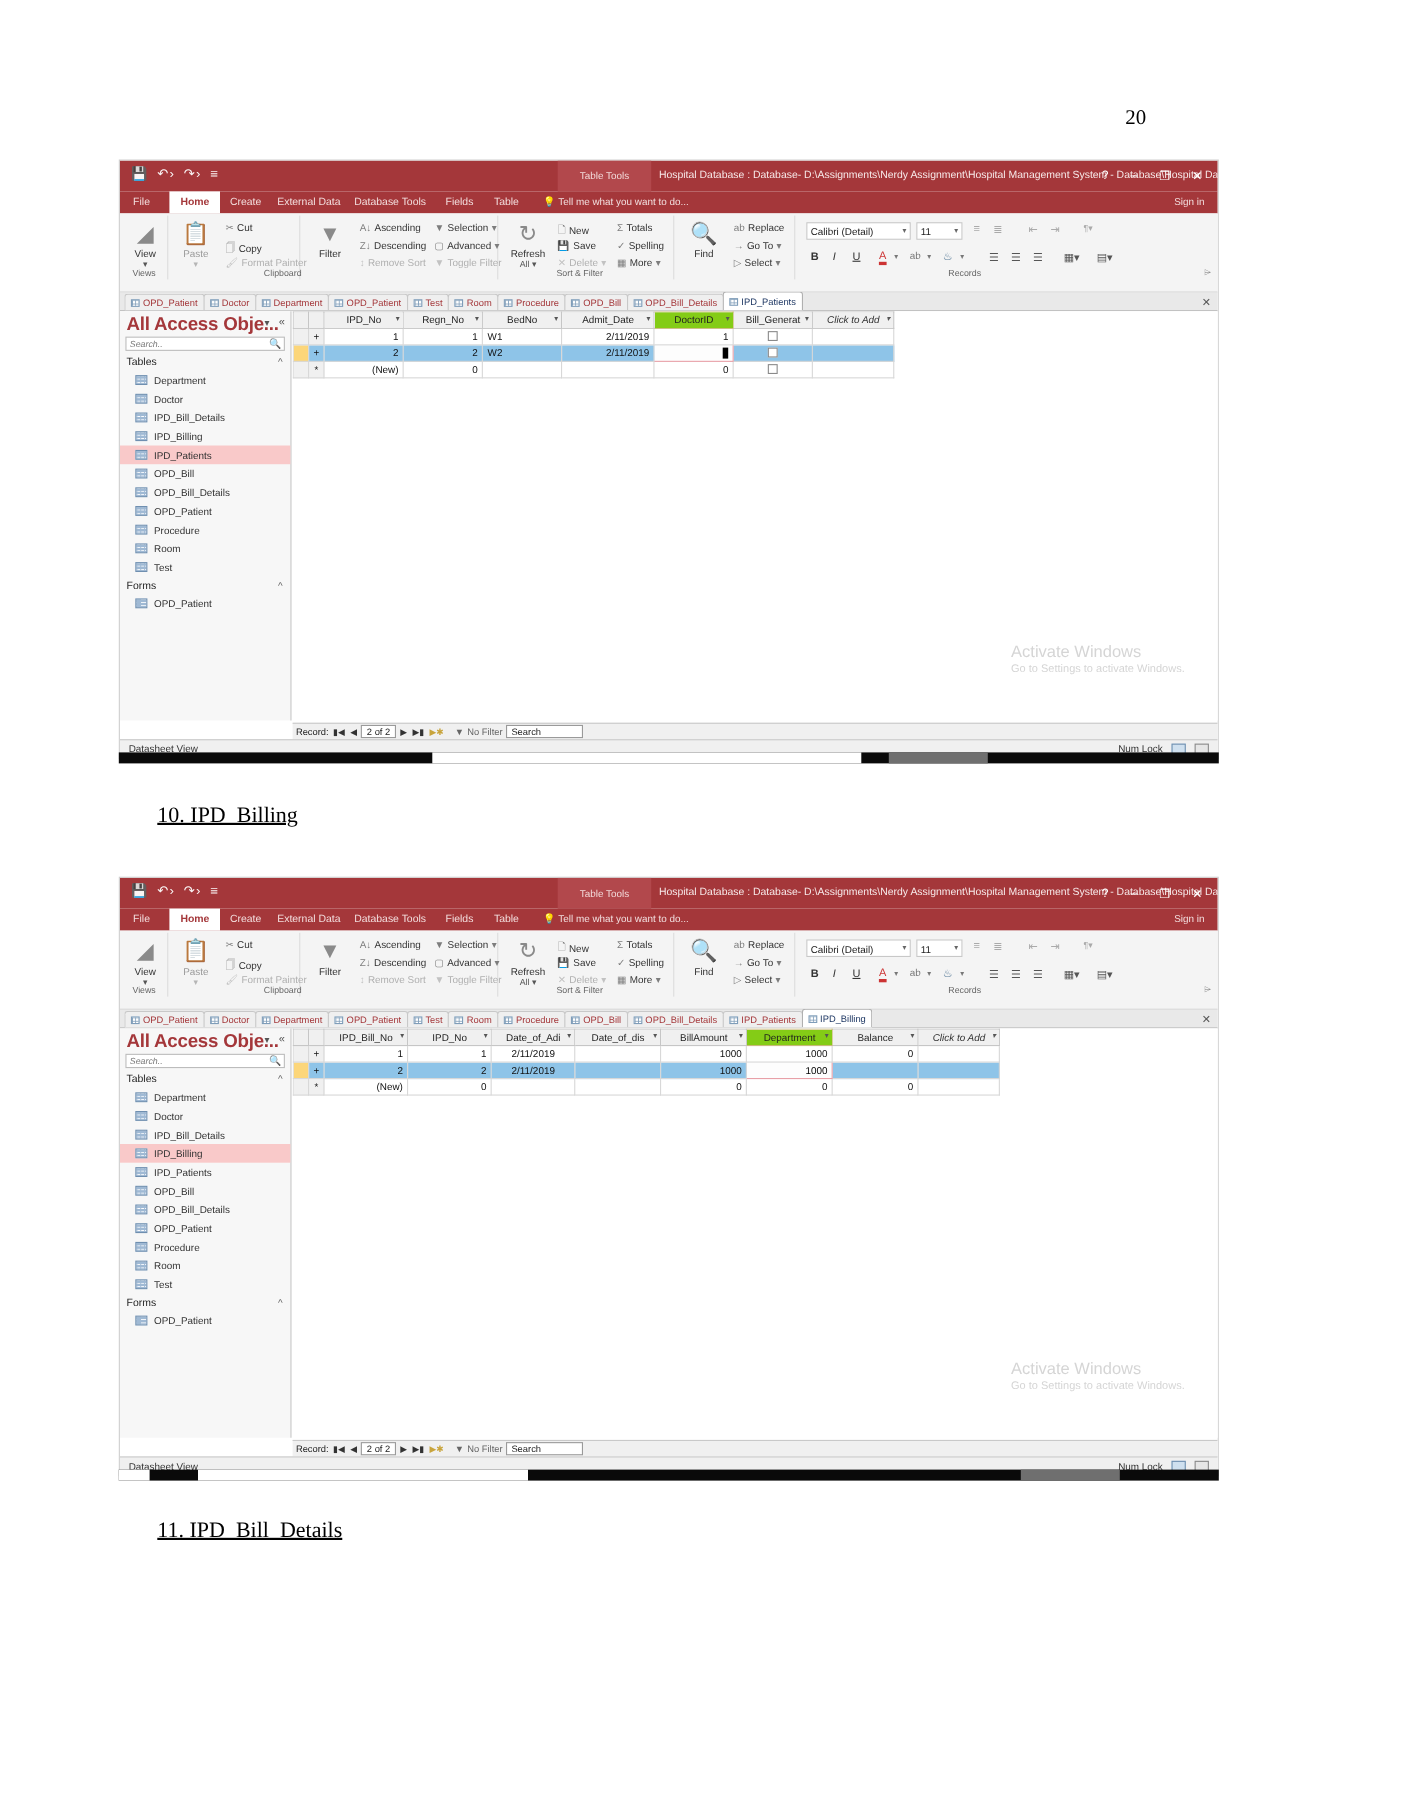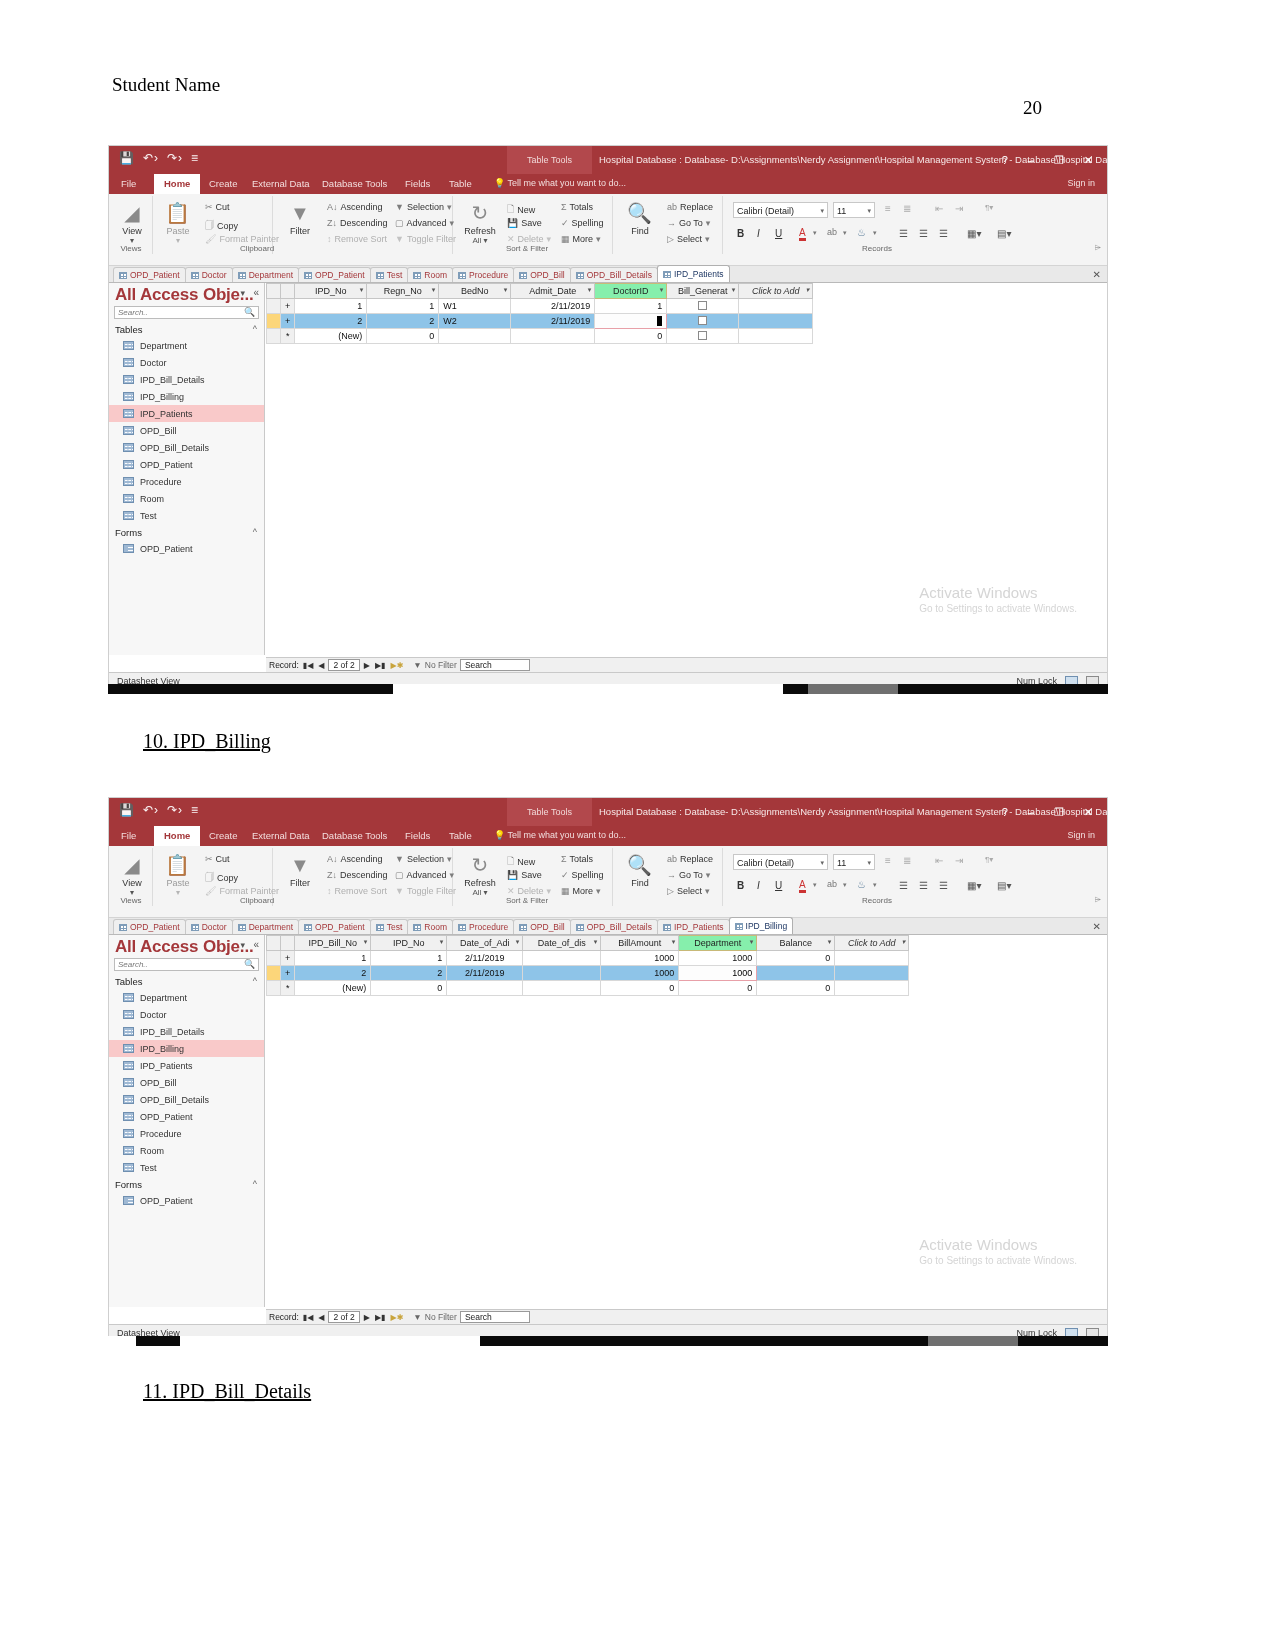--- a/index.html
+++ b/index.html
@@ -161,21 +161,21 @@
   
   .sheet { position:absolute; left:157px; top:0; right:0; bottom:0; background:#fff; overflow:hidden; }
   table.ds { border-collapse:collapse; font-family:"Liberation Sans", sans-serif; }
   table.ds th {
     background:#f0f0f0; border:1px solid #c6c6c6; font-size:9px; font-weight:normal;
     color:#1f1f1f; height:15px; padding:0 4px; position:relative; text-align:center;
     white-space:nowrap;
   }
   table.ds th .cap { display:inline-block; }
   table.ds th .dd { position:absolute; right:3px; top:2px; font-size:7px; color:#555; }
-  table.ds th.hi { background:#86efac; border-color:#c8b978; }
+  table.ds th.hi { background:#84cc16; border-color:#c8b978; }
   table.ds th.add { font-style:italic; color:#333; background:#f0f0f0;}
   table.ds td {
     border:1px solid #d8d8d8; font-size:9px; height:15px; padding:0 4px;
     color:#111; white-space:nowrap;
   }
   td.sel-marker { width:12px; background:#f0f0f0; border:1px solid #c6c6c6; padding:0; text-align:center; }
   td.sel-marker.cur { background:#fcd67a; }
   td.exp { width:12px; background:#f0f0f0; border:1px solid #c6c6c6; text-align:center; font-size:8px; color:#333; padding:0;}
   tr.selrow td { background:#8ec4e8; }
   tr.selrow td.sel-marker { background:#fcd67a; }
@@ -219,21 +219,20 @@
 
   
   .blackbar { position:absolute; left:108px; width:1000px; height:10px; background:#0a0a0a; }
   .blackbar .seg { position:absolute; top:0; height:10px; background:#ffffff; }
   .blackbar .seg2 { position:absolute; top:0; height:10px; background:#6f6f6f; }
 </style>
 </head>
 <body>
 
 <div class="doc-header">
-  <div class="line">Student Name</div>
   <div class="pageno">20</div>
 </div>
 
 <div class="access w1">
 
   <div class="titlebar">
     <div class="qat">
       <span>💾</span>
       <span>↶ ›</span>
       <span>↷ ›</span>

